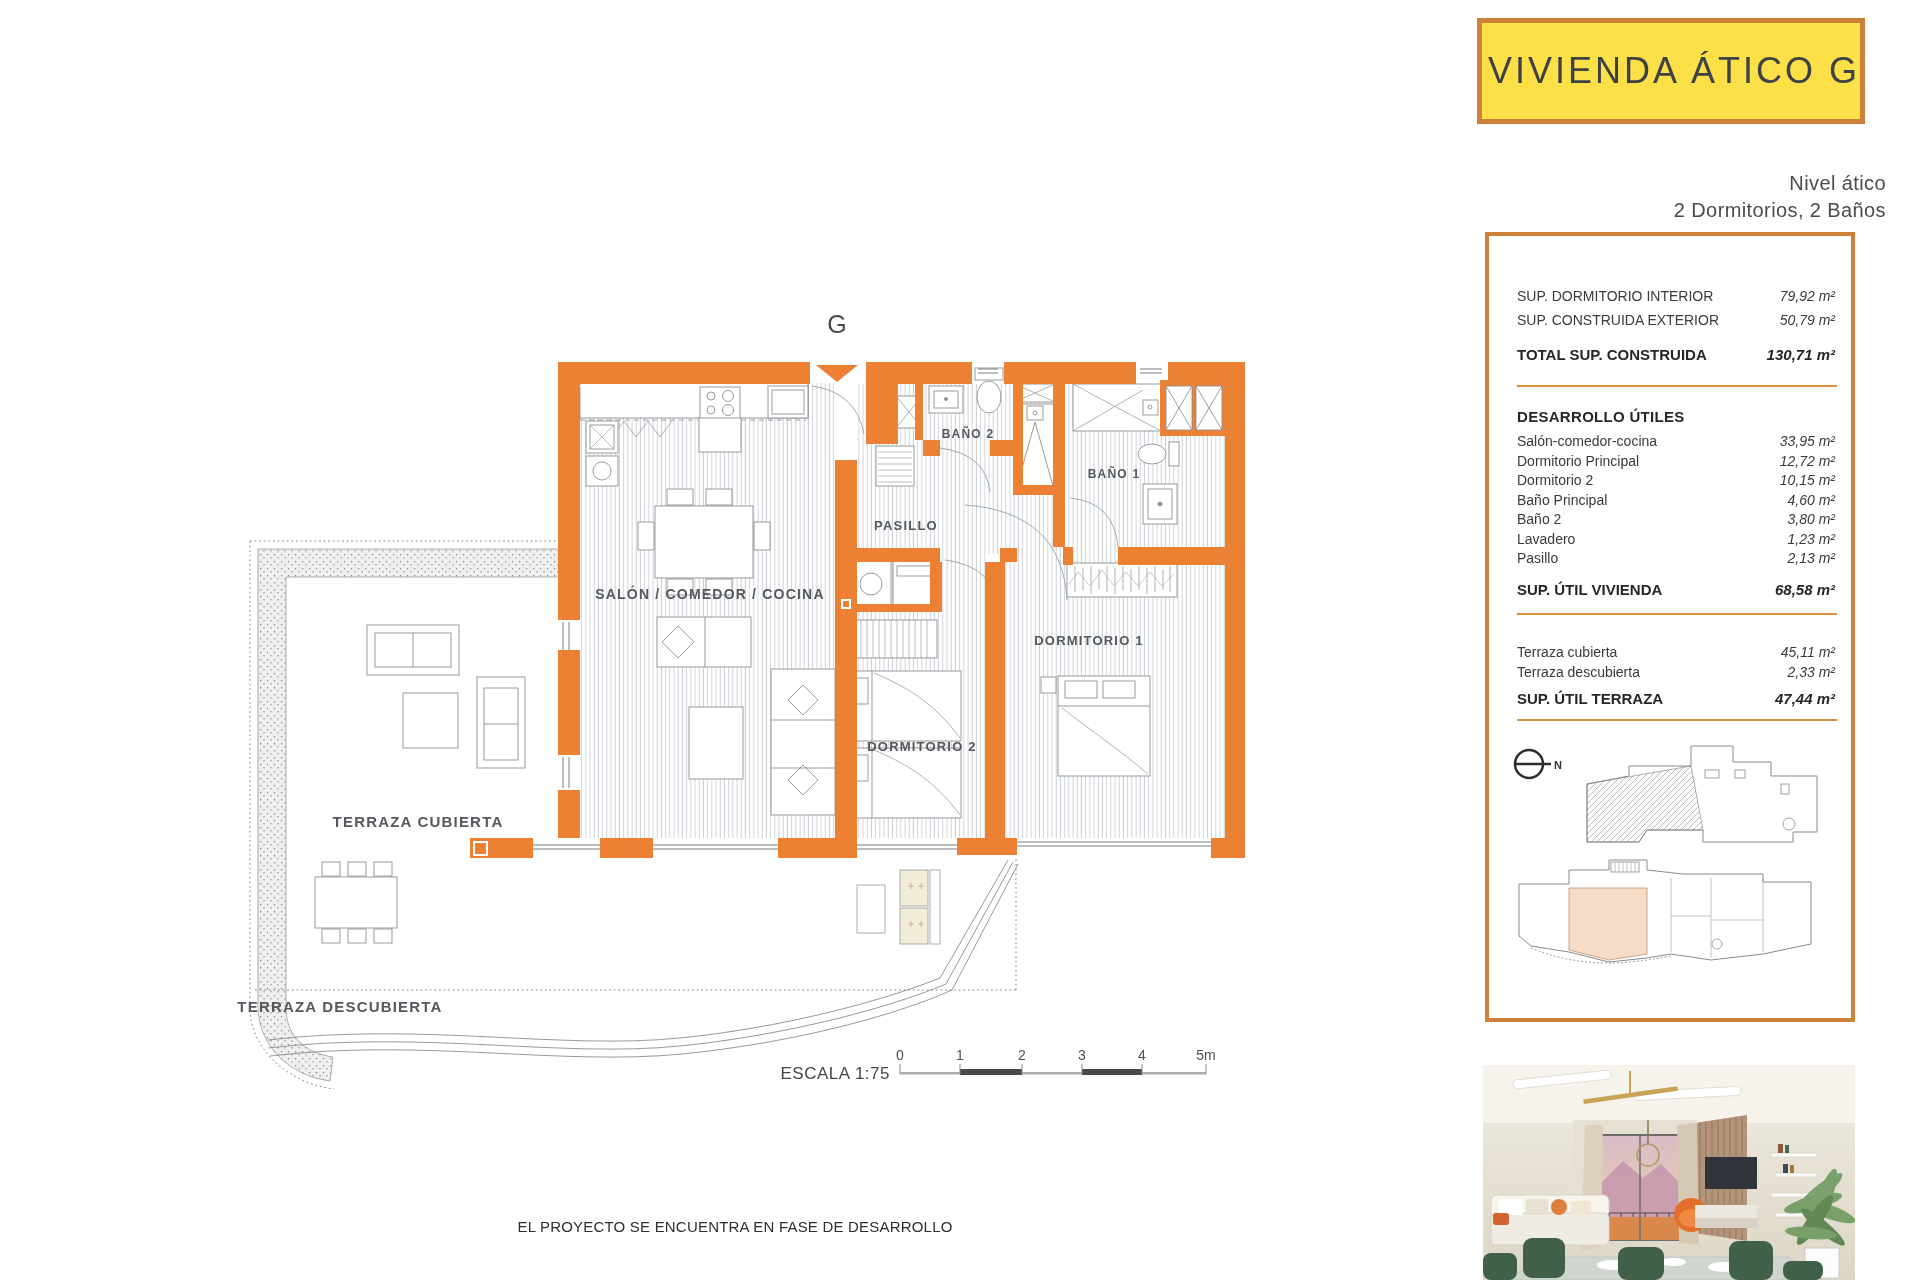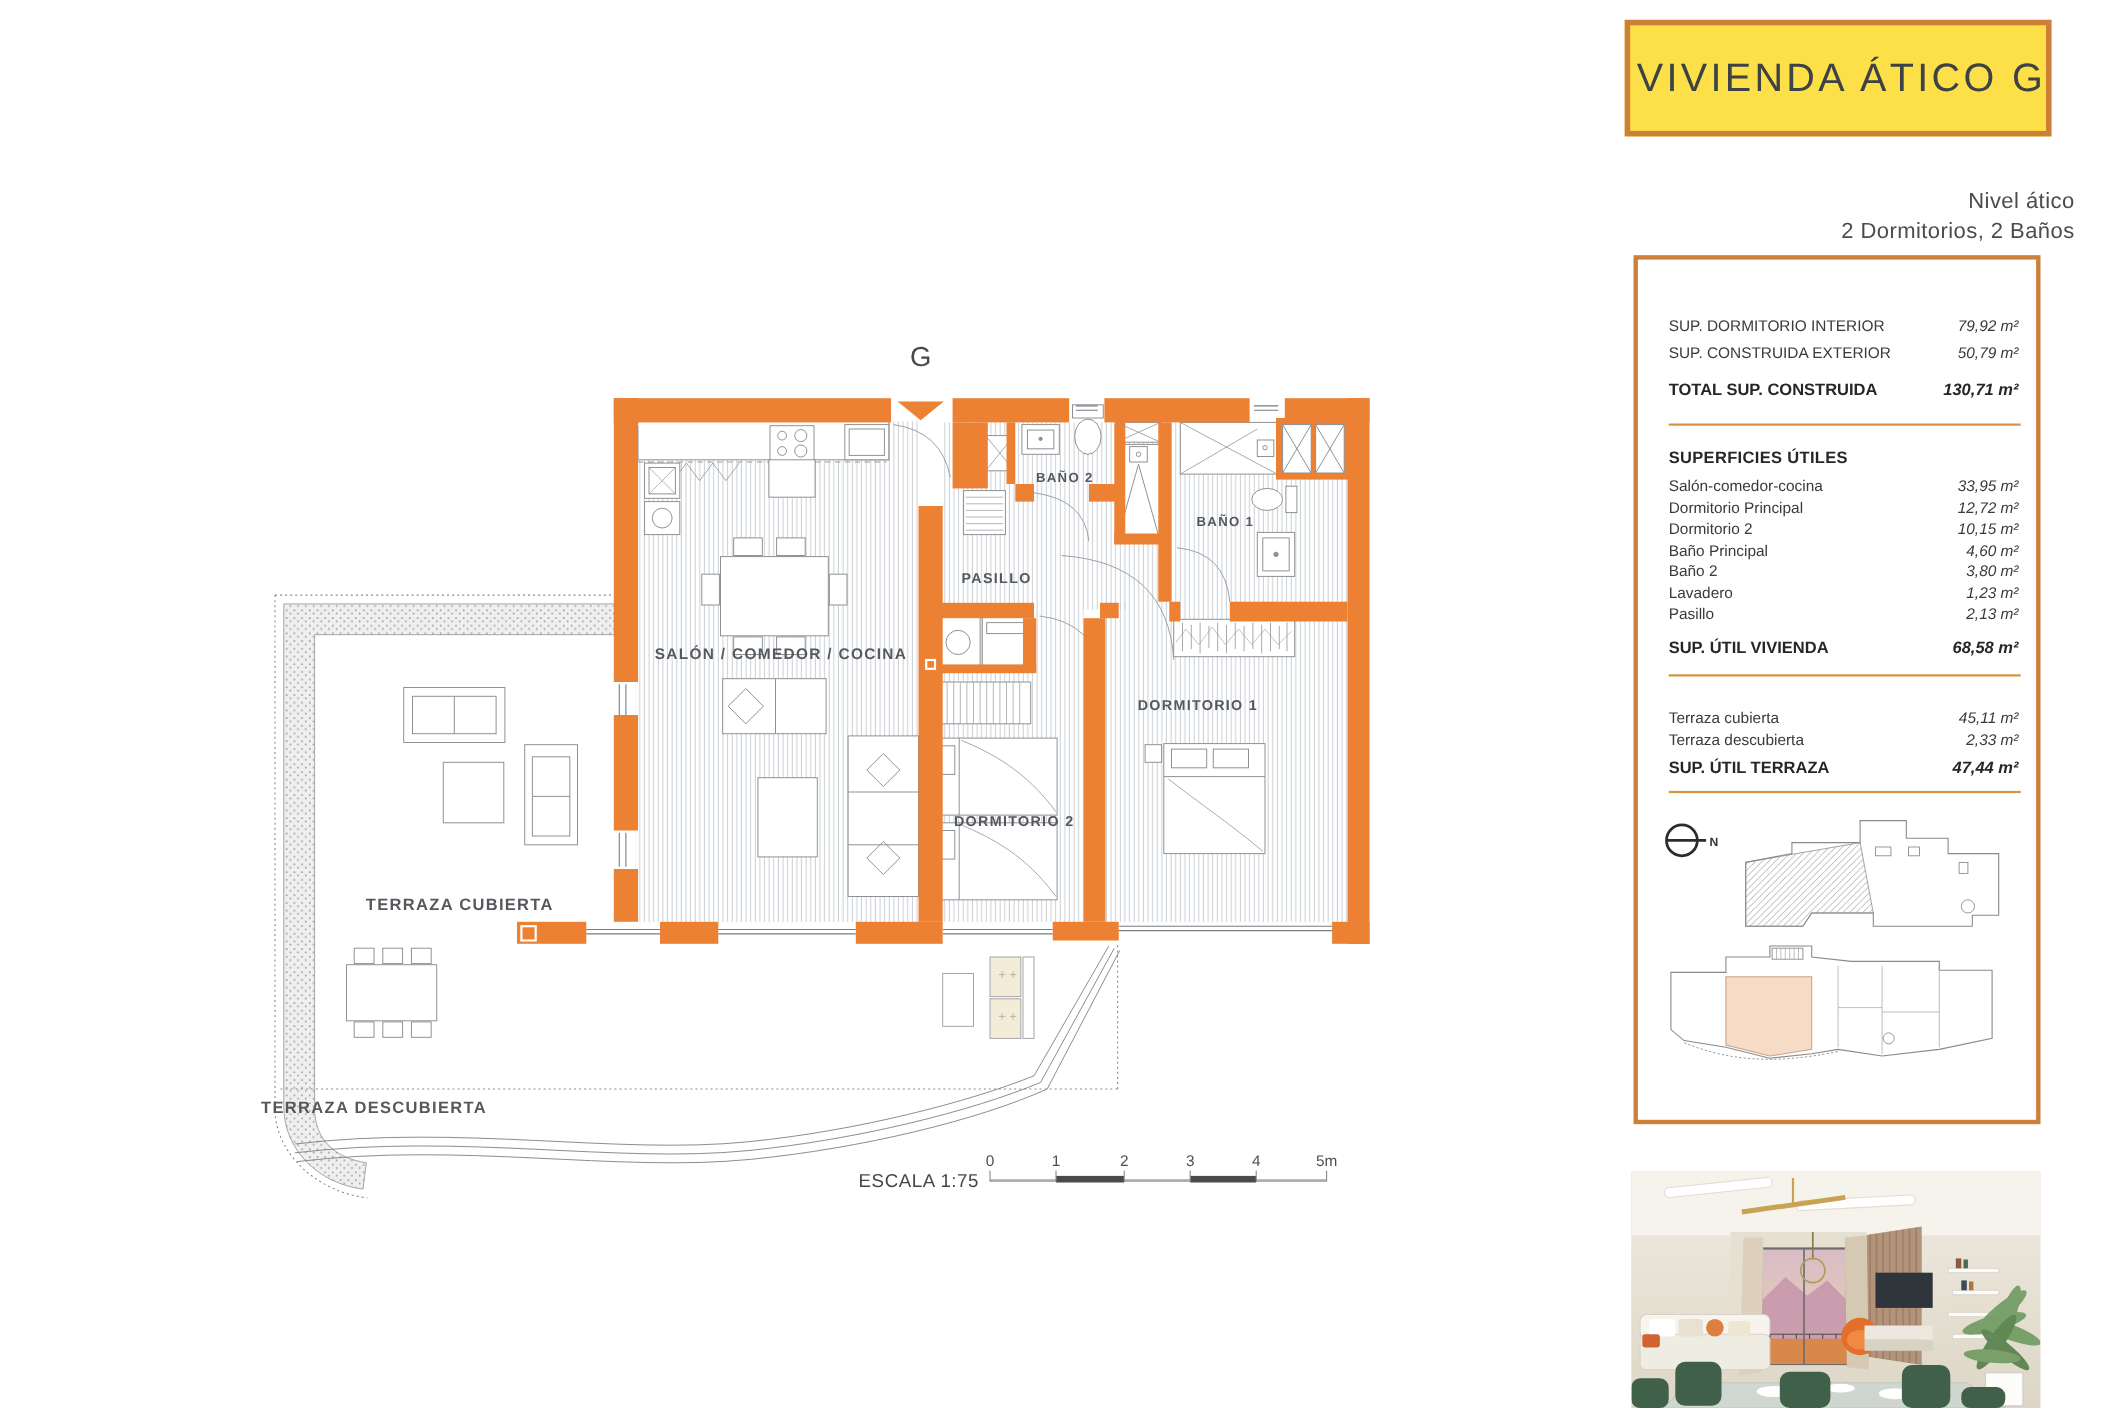--- a/index.html
+++ b/index.html
@@ -325,21 +325,21 @@
   <div class="prow" style="top:76px">
     <span>SUP. CONSTRUIDA EXTERIOR</span>
     <span class="val">50,79 m²</span>
   </div>
   <div class="prow bold" style="top:110px">
     <span>TOTAL SUP. CONSTRUIDA</span>
     <span class="val">130,71 m²</span>
   </div>
   <div class="pdivider" style="top:149px"></div>
 
-  <div class="ptitle" style="top:172px">SUPERFICIES ÚTILES</div>
+  <div class="ptitle" style="top:172px">DESARROLLO ÚTILES</div>
   <div class="prow" style="top:197px">
       <span>Salón-comedor-cocina</span>
       <span class="val">33,95 m²</span>
     </div>
   <div class="prow" style="top:216.5px">
       <span>Dormitorio Principal</span>
       <span class="val">12,72 m²</span>
     </div>
   <div class="prow" style="top:236px">
       <span>Dormitorio 2</span>
@@ -489,13 +489,14 @@
       <rect x="40" y="173" width="42" height="40" rx="9"></rect>
       <rect x="135" y="182" width="46" height="33" rx="9"></rect>
       <rect x="246" y="176" width="44" height="39" rx="9"></rect>
       <rect x="0" y="188" width="34" height="27" rx="8"></rect>
       <rect x="300" y="196" width="40" height="19" rx="8"></rect>
     </g>
   </svg>
 </div>
 
 <div class="abs" id="footer">
+  <div>EL PROYECTO SE ENCUENTRA EN FASE DE DESARROLLO</div>
 </div>
 
 </body></html>

